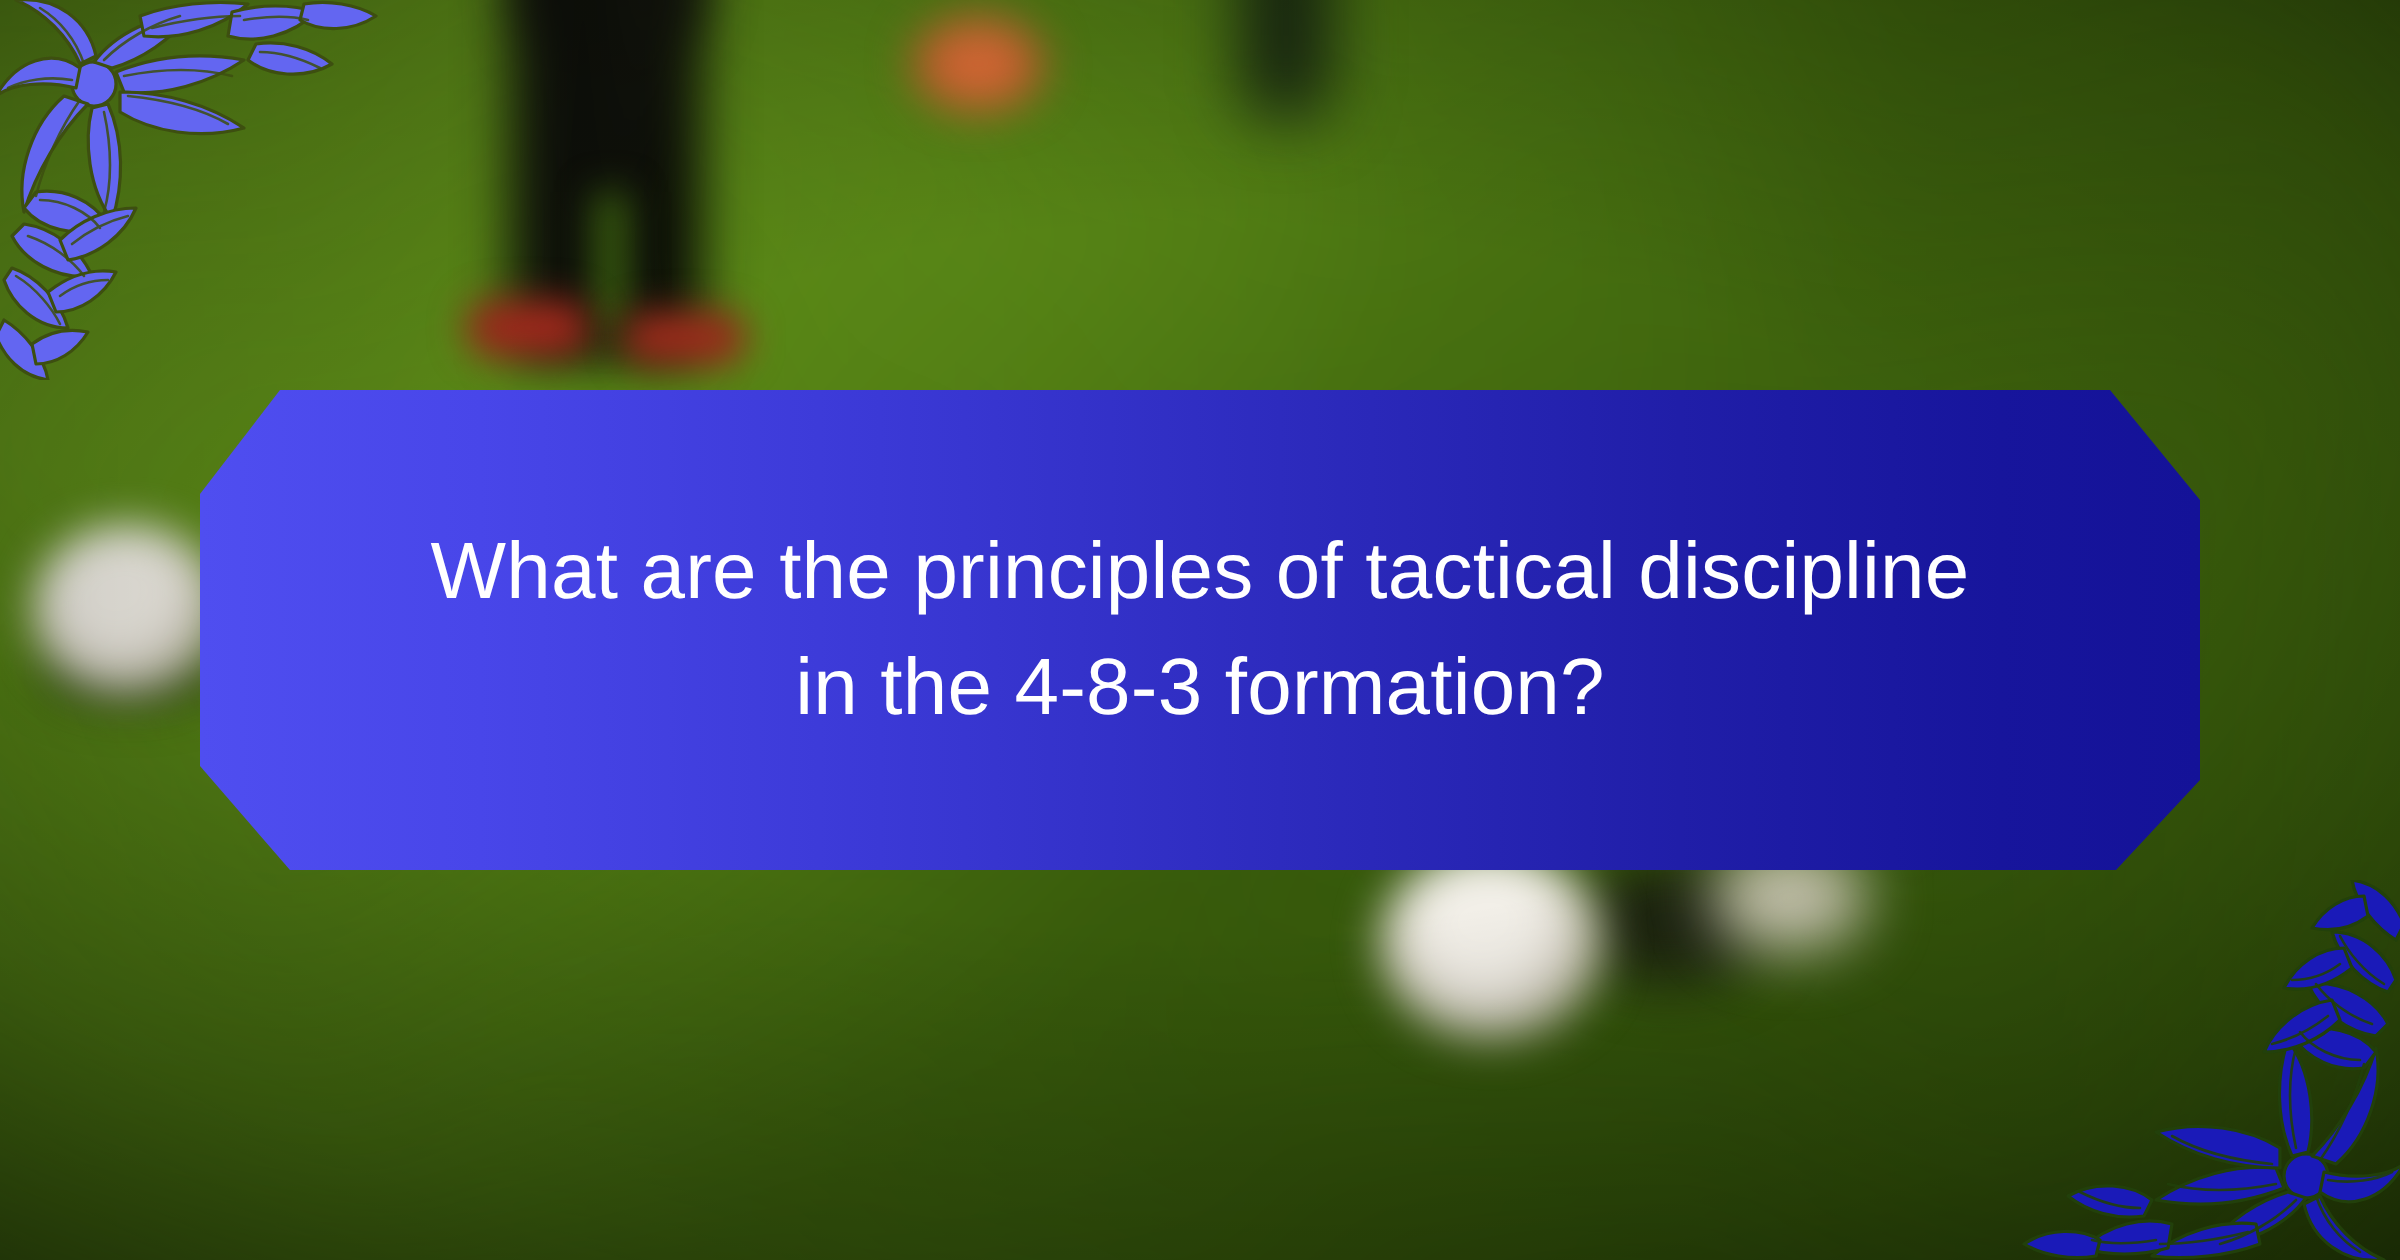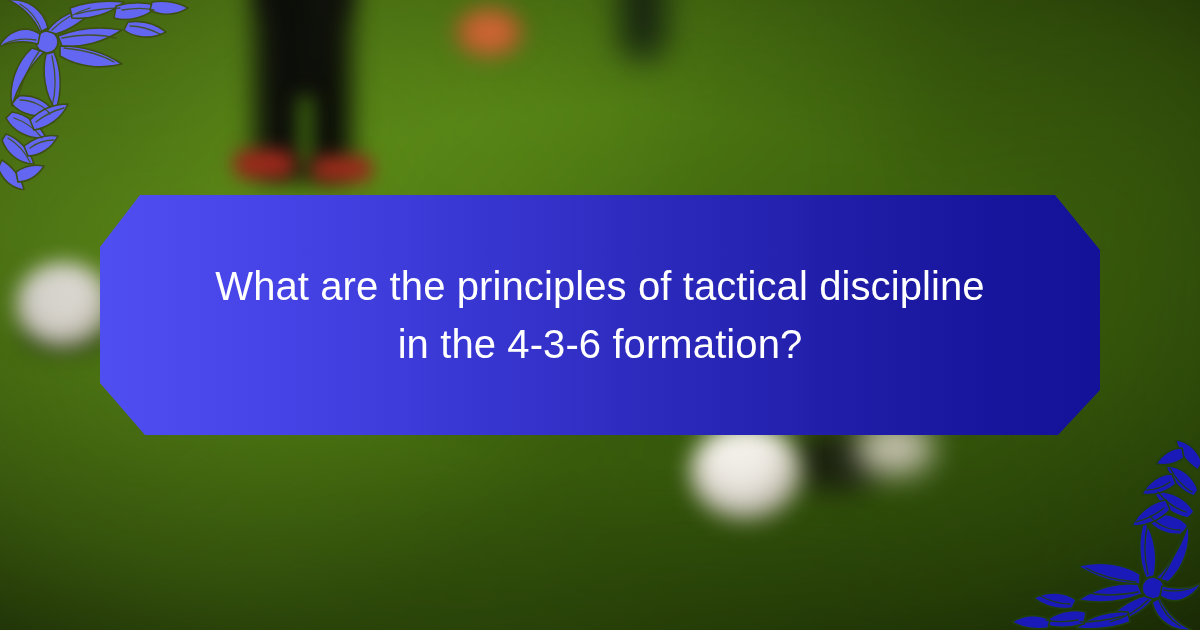--- a/index.html
+++ b/index.html
@@ -317,16 +317,16 @@
         <path d="M20 100 C 32 100, 44 106, 50 114"></path>
         <path d="M14 118 C 26 122, 36 130, 42 138"></path>
         <path d="M8 138 C 18 144, 26 154, 30 162"></path>
         <path d="M36 122 C 46 114, 56 110, 64 108"></path>
         <path d="M30 148 C 38 142, 46 140, 54 140"></path>
       </g>
     </svg>
   </div>
 
   <div class="banner">
-    <div class="banner-text">What are the principles of tactical discipline in the 4-3-6 formation?</div>
+    <div class="banner-text">What are the principles of tactical discipline in the 4-8-3 formation?</div>
   </div>
 
 </div>
 
 </body></html>

